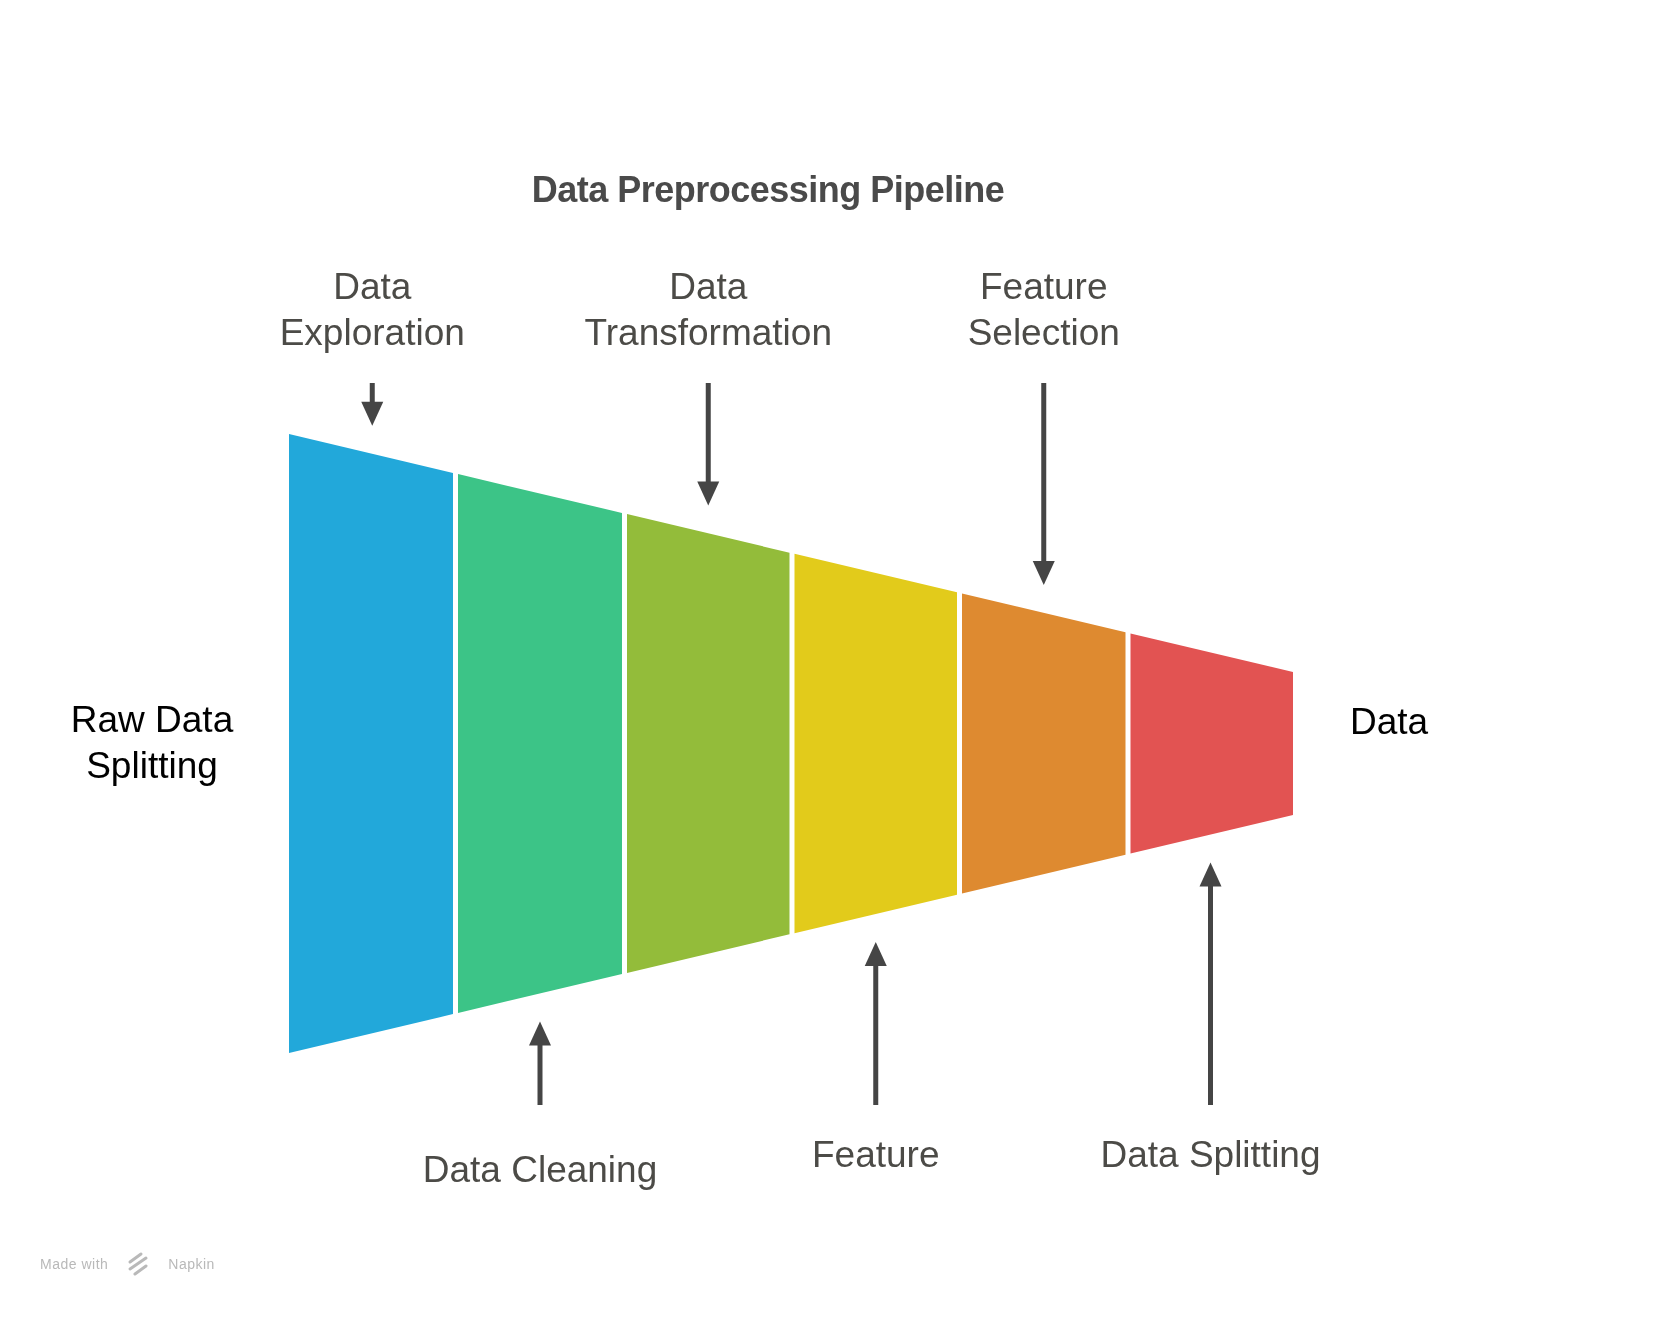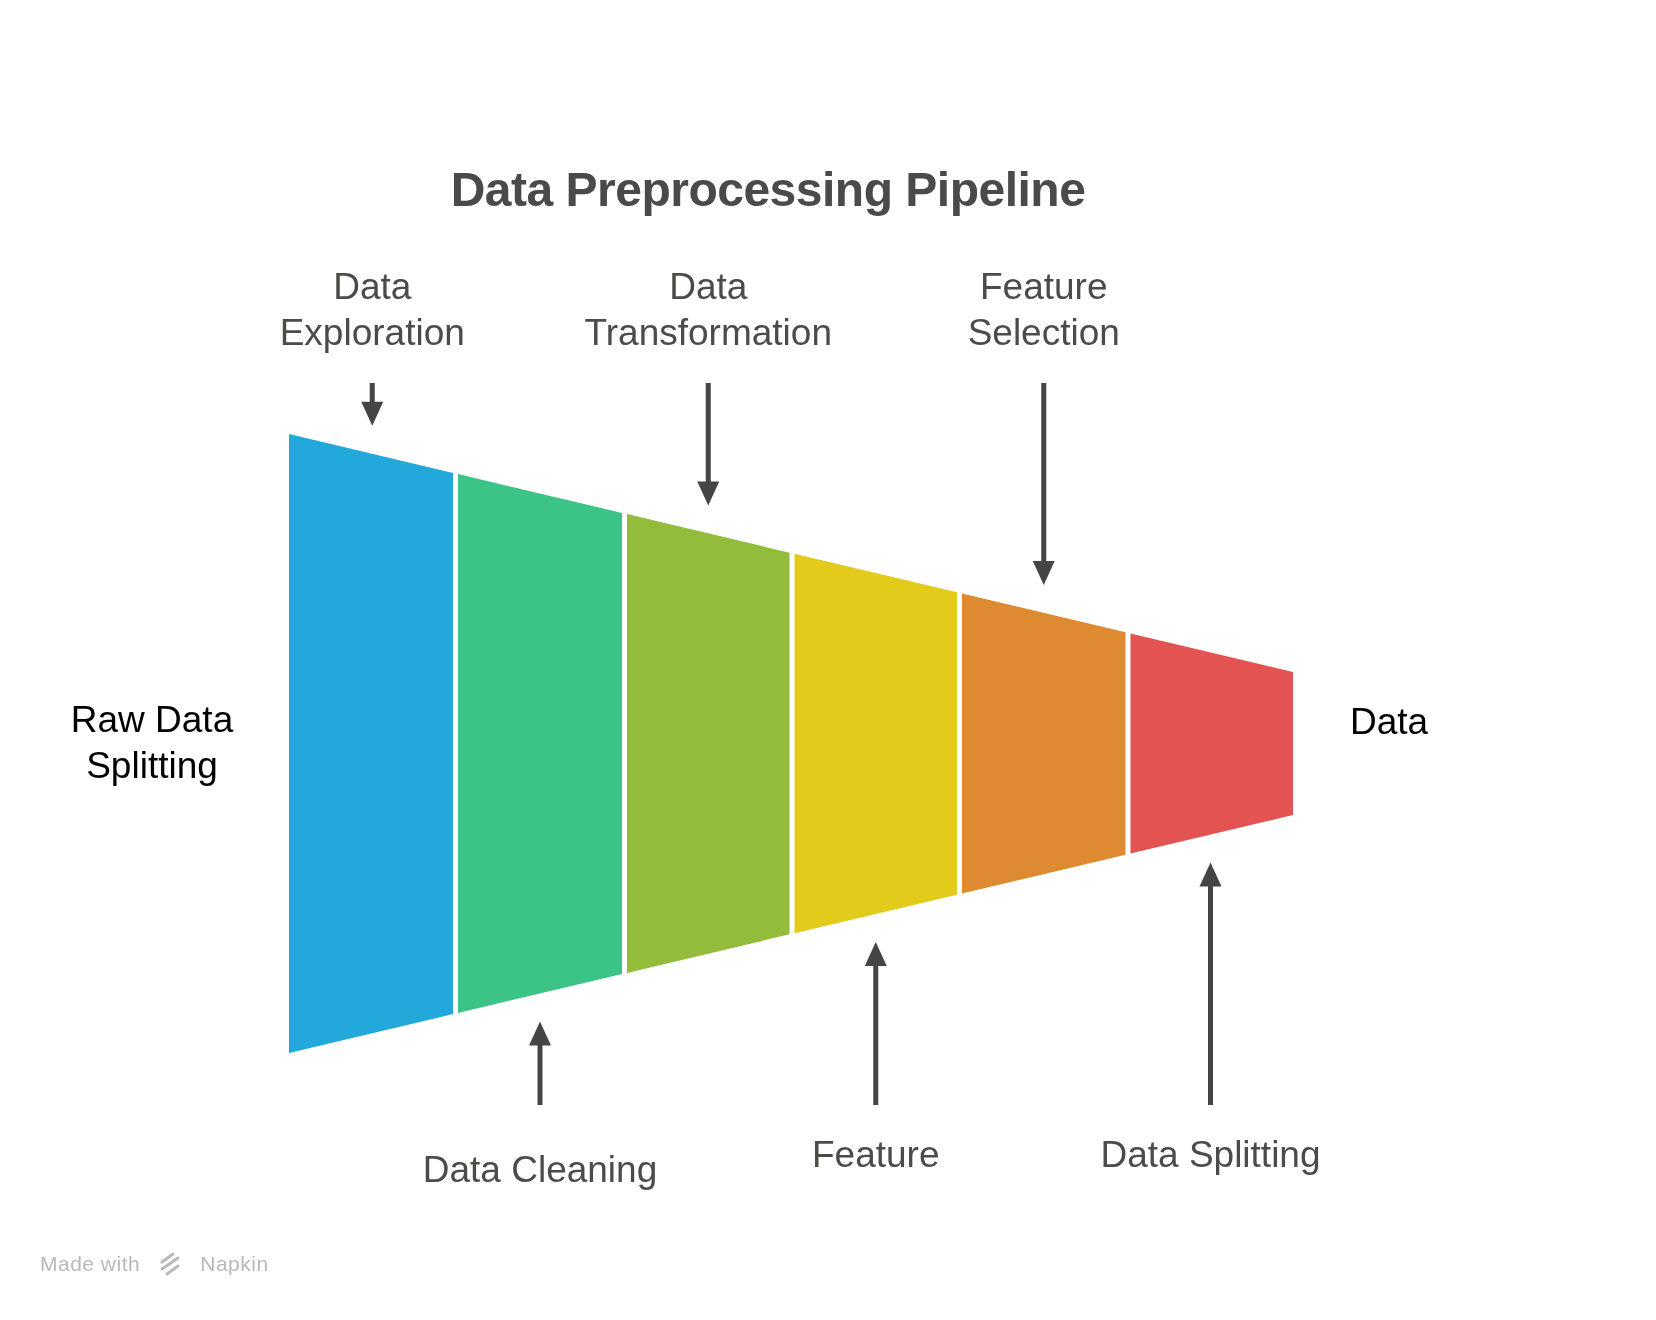--- a/index.html
+++ b/index.html
@@ -7,21 +7,21 @@
     position:relative;
     width:1656px;height:1320px;
     background:#ffffff;
     overflow:hidden;
     font-family:"Liberation Sans","DejaVu Sans",sans-serif;
   }
   #funnel-svg{position:absolute;left:0;top:0;}
   .title{
     position:absolute;
     transform:translateX(-50%);
-    font-size:48px;font-weight:bold;letter-spacing:-0.5px;
+    font-size:36px;font-weight:bold;letter-spacing:-0.5px;
     line-height:48px;white-space:nowrap;
     color:#4A4A4A;
   }
   .stage-label{
     position:absolute;
     transform:translateX(-50%);
     text-align:center;
     font-size:37px;line-height:46px;
     color:#4C4B47;
     white-space:nowrap;
@@ -30,21 +30,21 @@
     position:absolute;
     font-size:37px;line-height:46px;
     color:#000000;
     white-space:nowrap;
   }
   .side-label.centered{transform:translateX(-50%);text-align:center;}
   #watermark{
     position:absolute;
     left:40px;top:1250px;height:28px;
     display:flex;align-items:center;gap:18px;
-    font-size:21px;letter-spacing:0.5px;
+    font-size:14px;letter-spacing:0.5px;
     color:#B9B9B9;
   }
   #watermark svg{display:block;}
 </style>
 </head>
 <body>
 
 <div id="canvas">
 
   <svg id="funnel-svg" width="1656" height="1320" viewBox="0 0 1656 1320">

